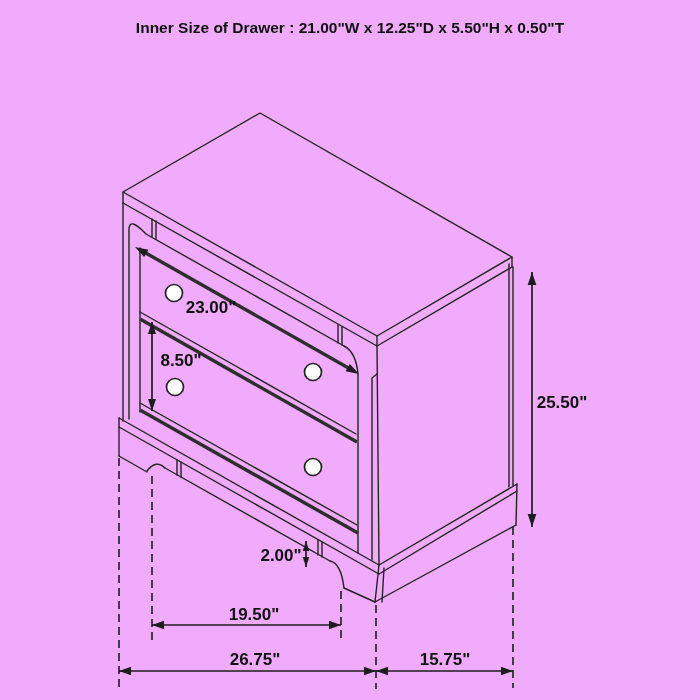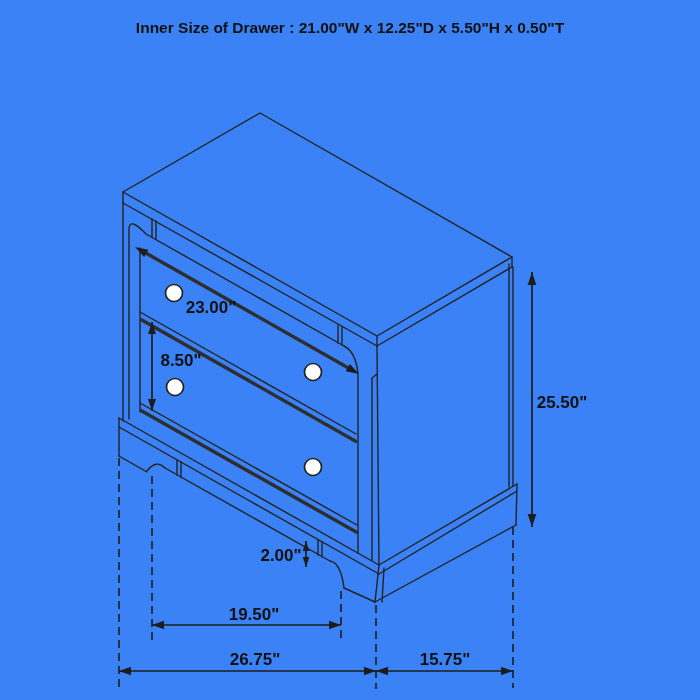--- a/index.html
+++ b/index.html
@@ -1,16 +1,16 @@
 <!DOCTYPE html>
 <html><head>
 <meta charset="utf-8">
 <style>
   html,body{margin:0;padding:0;background:#ffffff;}
-  #stage{position:relative;width:700px;height:700px;background:#3b82f6;overflow:hidden;
+  #stage{position:relative;width:700px;height:700px;background:#f0abfc;overflow:hidden;
          font-family:"Liberation Sans",sans-serif;}
   svg text{font-family:"Liberation Sans",sans-serif;font-weight:bold;fill:#111111;}
   .ttl{font-size:15.5px;}
   .dim{font-size:17px;}
   .ln{stroke:#232323;fill:none;stroke-width:1.4;stroke-linecap:round;stroke-linejoin:round;}
   .bold{stroke:#2e2e2e;fill:none;stroke-width:3.4;stroke-linecap:butt;}
   .dl{stroke:#1d1d1d;fill:none;stroke-width:1.7;}
   .dash{stroke:#1d1d1d;fill:none;stroke-width:1.6;stroke-dasharray:8 5;}
   .ah{fill:#1d1d1d;stroke:none;}
   .knob{fill:#ffffff;stroke:#232323;stroke-width:1.7;}

